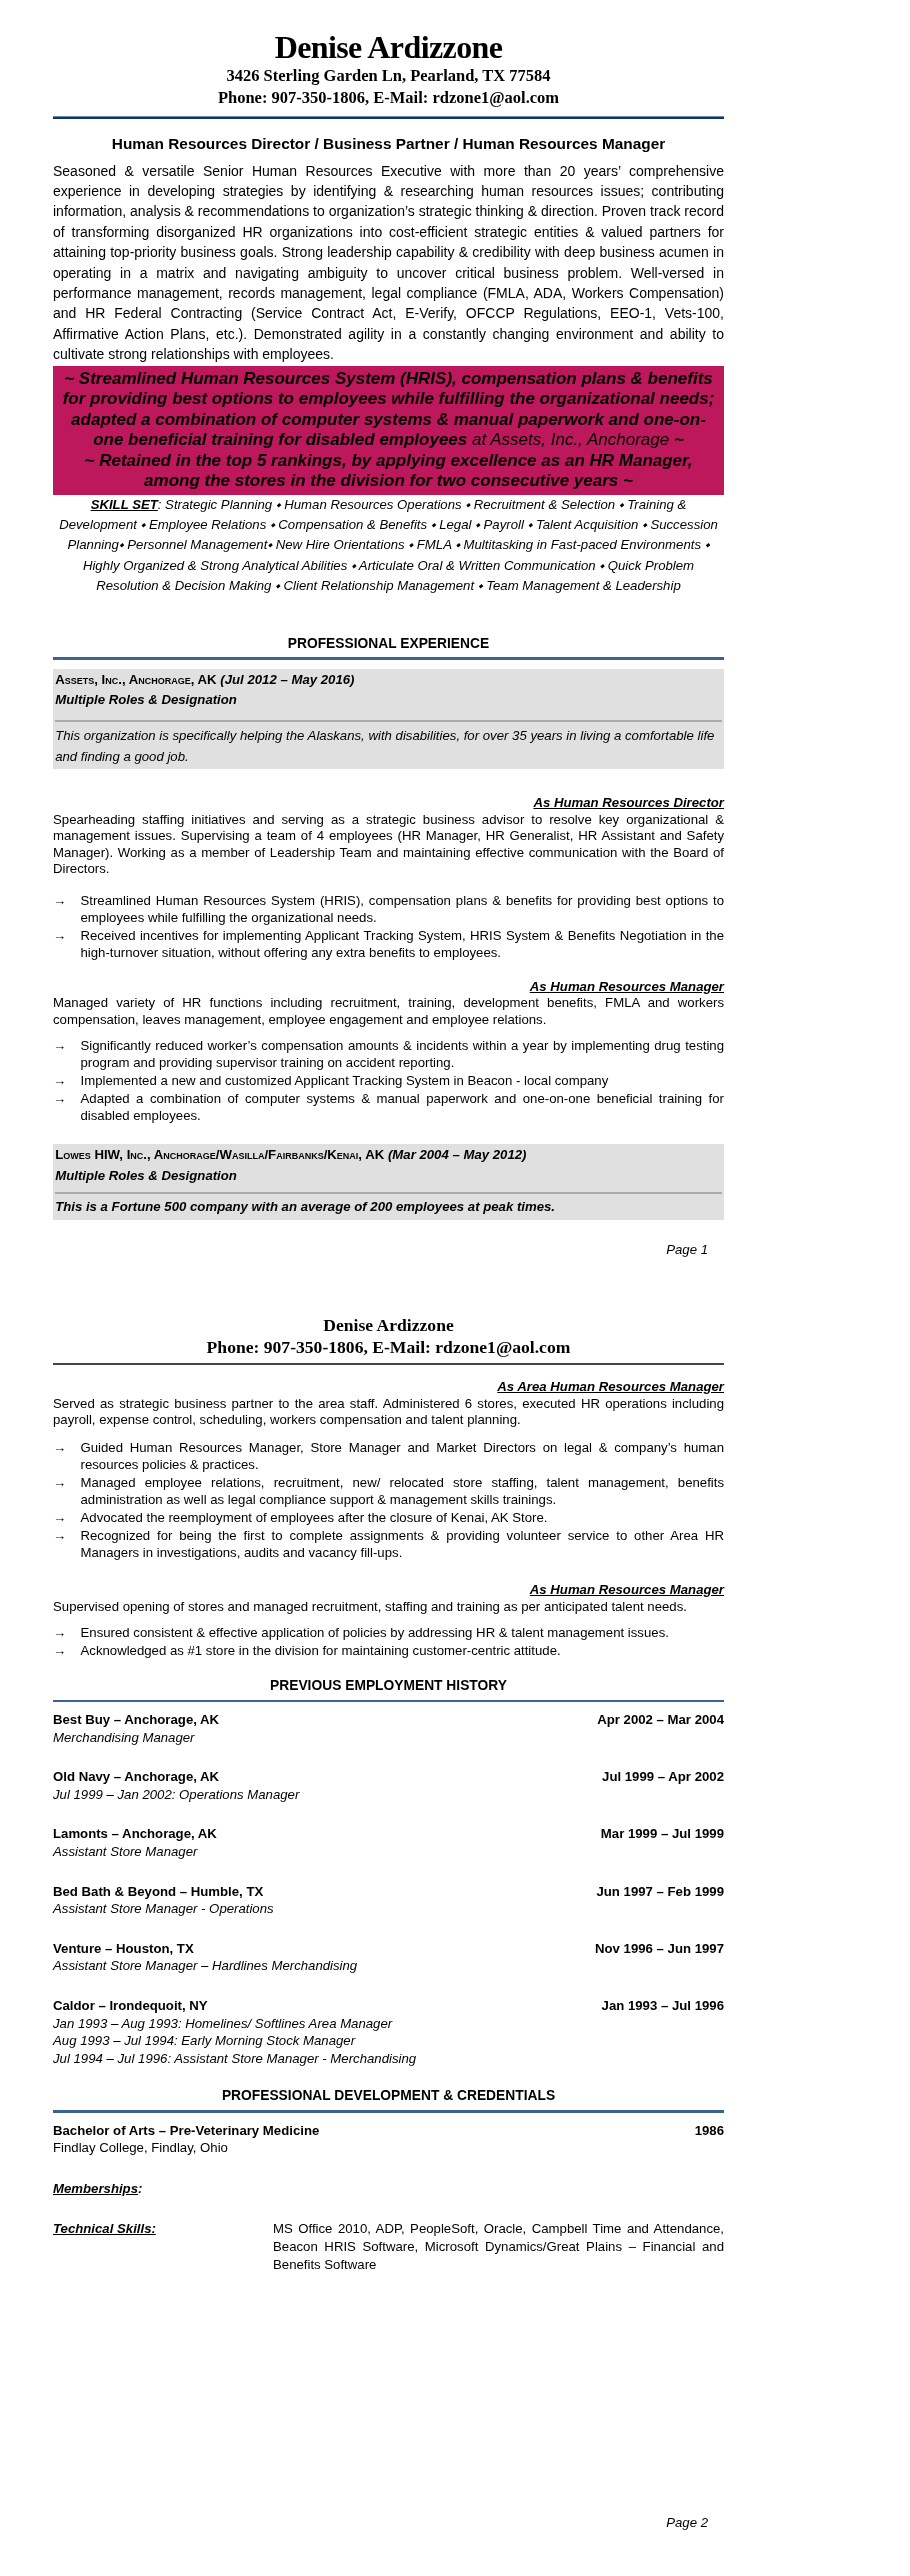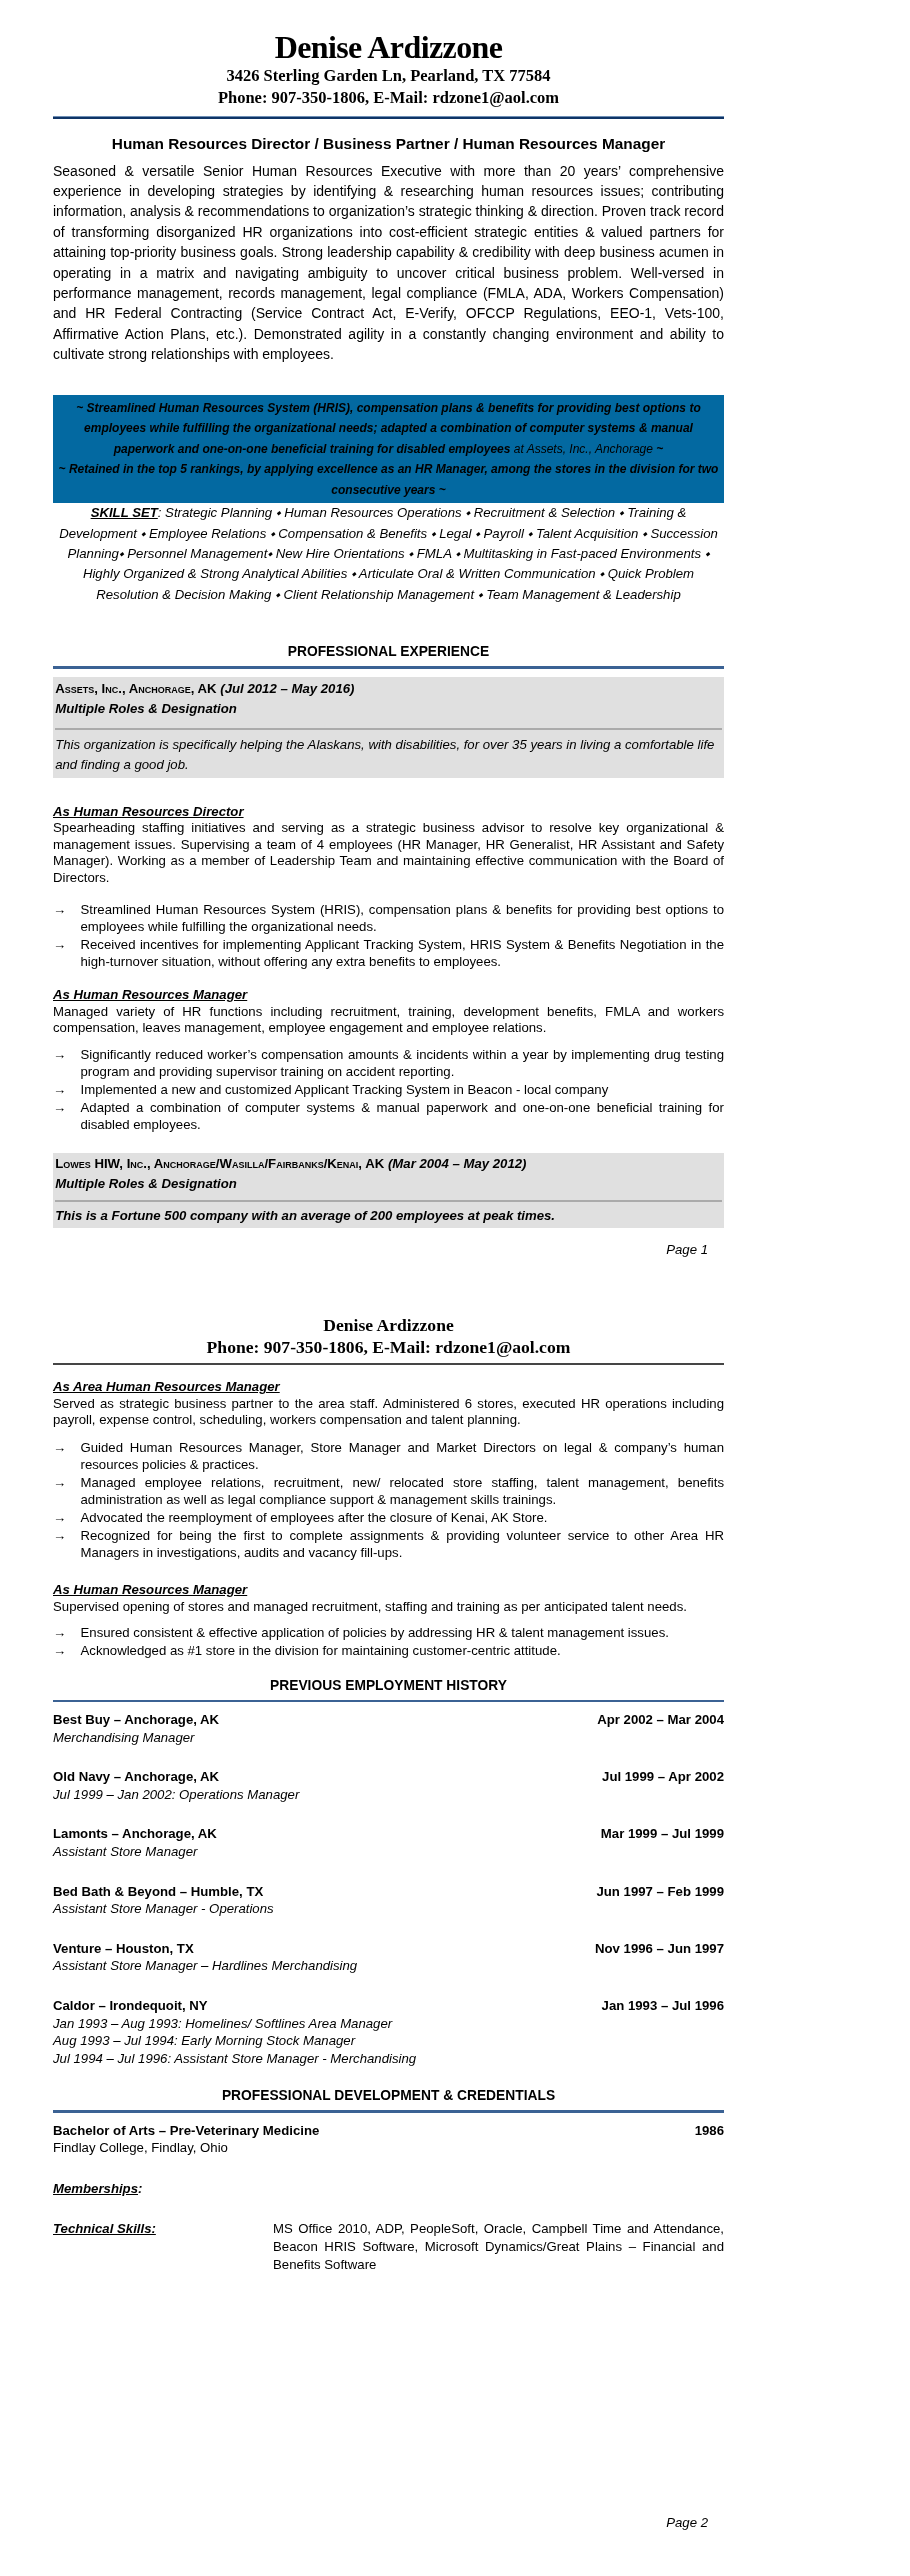--- a/index.html
+++ b/index.html
@@ -9,34 +9,34 @@
   .page1 { height: 1288px; padding-top: 29px; }
   .page2 { height: 1288px; padding-top: 26.4px; }
   .serif { font-family: "Liberation Serif", "DejaVu Serif", serif; }
   .sans { font-family: "Liberation Sans", "DejaVu Sans", sans-serif; }
 
   .name { text-align: center; font-weight: bold; font-size: 32px; line-height: 36px; letter-spacing: -0.6px; }
   .addr, .contact { text-align: center; font-weight: bold; font-size: 16.5px; line-height: 22px; }
   .rule-main { height: 3.9px; border-top: 1.1px solid #6f8fb5; background: #0f3466; margin: 6.6px 0 0; }
   .headline { text-align: center; font-weight: bold; font-size: 15.4px; margin: 15.4px 0 7.7px; }
   .para { font-size: 14px; line-height: 20.4px; text-align: justify; }
-  .hl-box { background: #0369a1; margin-top: 30px; padding: 3.3px 3.3px; text-align: center; font-size: 12px; line-height: 20.4px; font-style: italic; font-weight: bold; }
+  .hl-box { background: #be185d; margin-top: 1px; padding: 3.3px 3.3px; text-align: center; font-size: 17px; line-height: 20.4px; font-style: italic; font-weight: bold; }
   .hl-box .plain { font-weight: normal; }
   .skills { text-align: center; font-size: 13.2px; line-height: 20.4px; font-style: italic; }
   .skills .lbl { font-weight: bold; text-decoration: underline; }
   .section-title { text-align: center; font-weight: bold; font-size: 13.8px; margin-top: 39px; }
   .rule-sec { height: 2.8px; background: #3b6294; margin: 6.6px 0 8.8px; }
   .company-box { background: #e0e0e0; padding: 1.1px 2.2px 2.2px; font-size: 13.2px; line-height: 20.4px; }
   .company-box .co { font-weight: bold; font-variant: small-caps; }
   .company-box .dt { font-weight: bold; font-style: italic; }
   .company-box .roles { font-weight: bold; font-style: italic; }
   .company-box .rule-grey { height: 2.2px; background: #ababab; margin: 8.8px 0 4.4px; }
   .company-box .desc { font-style: italic; }
   .company-box .desc.b { font-weight: bold; }
-  .role-title { font-weight: bold; font-style: italic; text-decoration: underline; font-size: 13.2px; line-height: 17.6px; margin-top: 25px; }
+  .role-title { font-weight: bold; font-style: italic; text-decoration: underline; font-size: 13.2px; line-height: 17.6px; margin-top: 25px; text-align: right; }
   .role-desc { font-size: 13.2px; line-height: 16.5px; text-align: justify; }
   ul.arrows { list-style: none; padding: 0; margin: 14.3px 0 0; }
   ul.arrows li { position: relative; padding-left: 27.5px; font-size: 13.2px; line-height: 17px; text-align: justify; margin-bottom: 1.1px; }
   ul.arrows li .arr { position: absolute; left: 0; top: 0; }
   .page-num { position: absolute; right: 69px; font-style: italic; font-size: 13.2px; }
   .p2-name { text-align: center; font-weight: bold; font-size: 17.6px; line-height: 22px; margin-top: 0; }
   .p2-contact { text-align: center; font-weight: bold; font-size: 17.6px; line-height: 23px; }
   .rule-grey2 { height: 2.2px; background: #454545; margin: 3.3px 0 13.2px; }
   .job { margin-top: 22px; font-size: 13.2px; line-height: 17.6px; }
   .job .top { display: flex; justify-content: space-between; font-weight: bold; }

